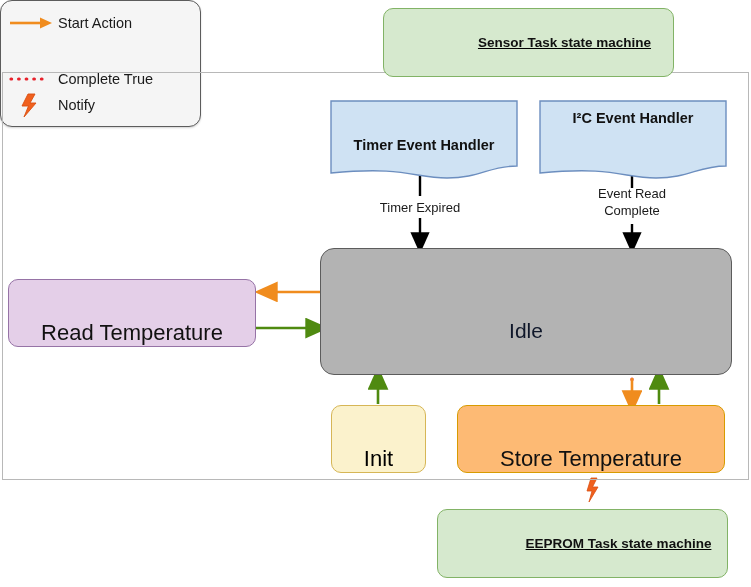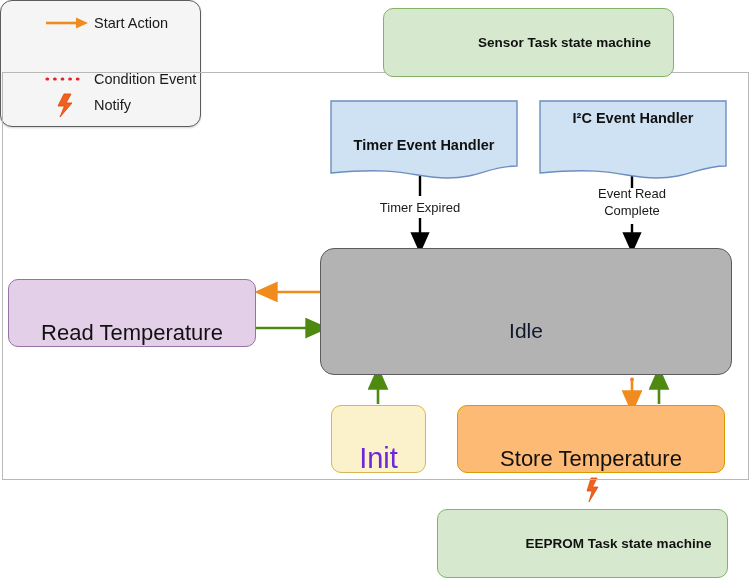--- a/index.html
+++ b/index.html
@@ -22,31 +22,31 @@
 
   
   #legend{
     left:8px;top:4px;width:199px;height:125px;
     background:#f5f5f5;border:1px solid #5c5c5c;border-radius:12px;
     display:block;
     box-shadow:0 1px 2px rgba(0,0,0,.18);
   }
   .legend-row{
     position:absolute;left:0;width:199px;height:26px;
-    display:flex;align-items:center;padding-left:36px;
+    display:flex;align-items:center;
   }
   .legend-mark{width:58px;height:26px;position:relative;flex:0 0 58px;}
   .legend-label{
     font-size:14.5px;color:#1a1a1a;white-space:nowrap;
   }
 
   
   .taskbox{
     background:#d6e9ce;border:1px solid #82b366;border-radius:10px;
-    display:flex;
+    display:flex;text-decoration:underline;
   }
   .taskbox .gear{flex:0 0 auto;margin-left:14px;}
   .taskbox .tasklabel{
     font-size:13.5px;font-weight:bold;color:#111111;margin-left:12px;white-space:nowrap;
   }
 
   #sensor-task{left:383px;top:8px;width:291px;height:69px;}
   #eeprom-task{left:437px;top:509px;width:291px;height:69px;}
 
   
@@ -74,21 +74,21 @@
   #read-temp{
     left:8px;top:279px;width:248px;height:68px;
     background:#e4cfe8;border:1.5px solid #9673a6;border-radius:10px;
   }
   #read-temp span{font-size:22px;color:#111111;}
 
   #init{
     left:331px;top:405px;width:95px;height:68px;
     background:#fbf2cc;border:1.5px solid #d6b656;border-radius:10px;
   }
-  #init span{font-size:29px;color:#6d28d9;}
+  #init span{font-size:22px;color:#000000;}
 
   #store-temp{
     left:457px;top:405px;width:268px;height:68px;
     background:#fdba74;border:1.5px solid #d79b00;border-radius:10px;
   }
   #store-temp span{font-size:22px;color:#111111;}
 </style>
 </head>
 <body>
 
@@ -192,21 +192,21 @@
       <div class="legend-label">Start Action</div>
     </div>
 
 
     <div class="legend-row" style="top:66px">
       <div class="legend-mark">
         <svg width="58" height="26" viewBox="0 0 58 26">
           <line x1="11" y1="13" x2="48" y2="13" stroke="#e8212b" stroke-width="3.2" stroke-linecap="round" stroke-dasharray="0.6 7"></line>
         </svg>
       </div>
-      <div class="legend-label">Condition Event</div>
+      <div class="legend-label">Complete True</div>
     </div>
 
     <div class="legend-row" style="top:92px">
       <div class="legend-mark">
         <svg width="58" height="26" viewBox="0 0 58 26">
           <path d="M28,2 L35,2 L30,11 L36,11 L24,25 L28.5,14 L22,14 z" fill="#f0601e" stroke="#d94f10" stroke-width="0.9" stroke-linejoin="round"></path>
         </svg>
       </div>
       <div class="legend-label">Notify</div>
     </div>

